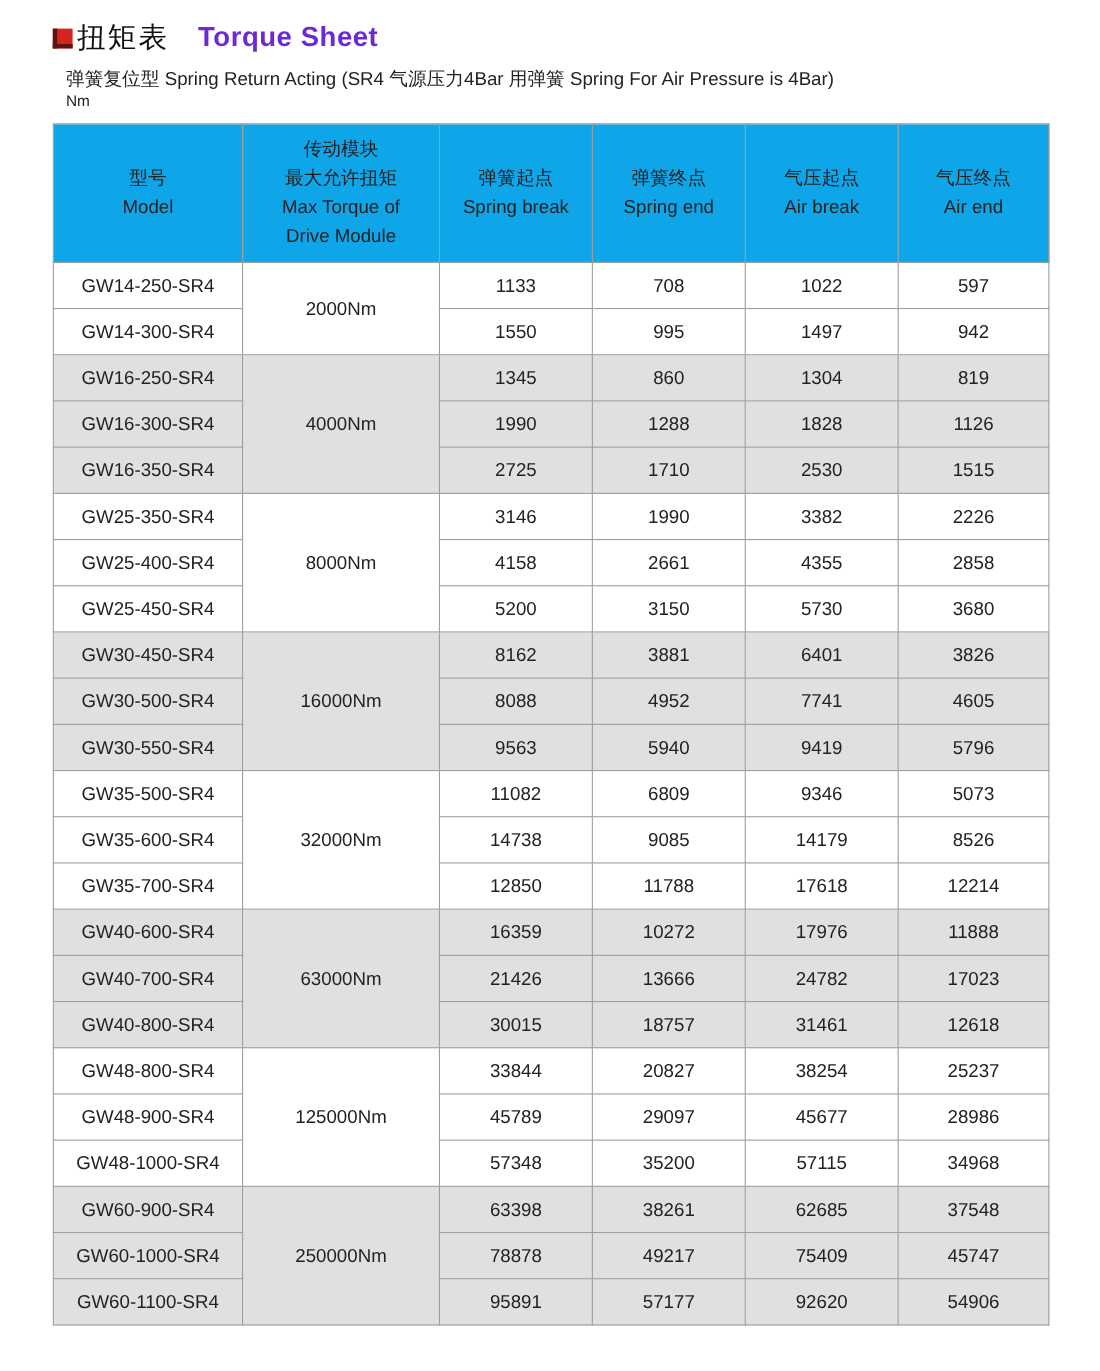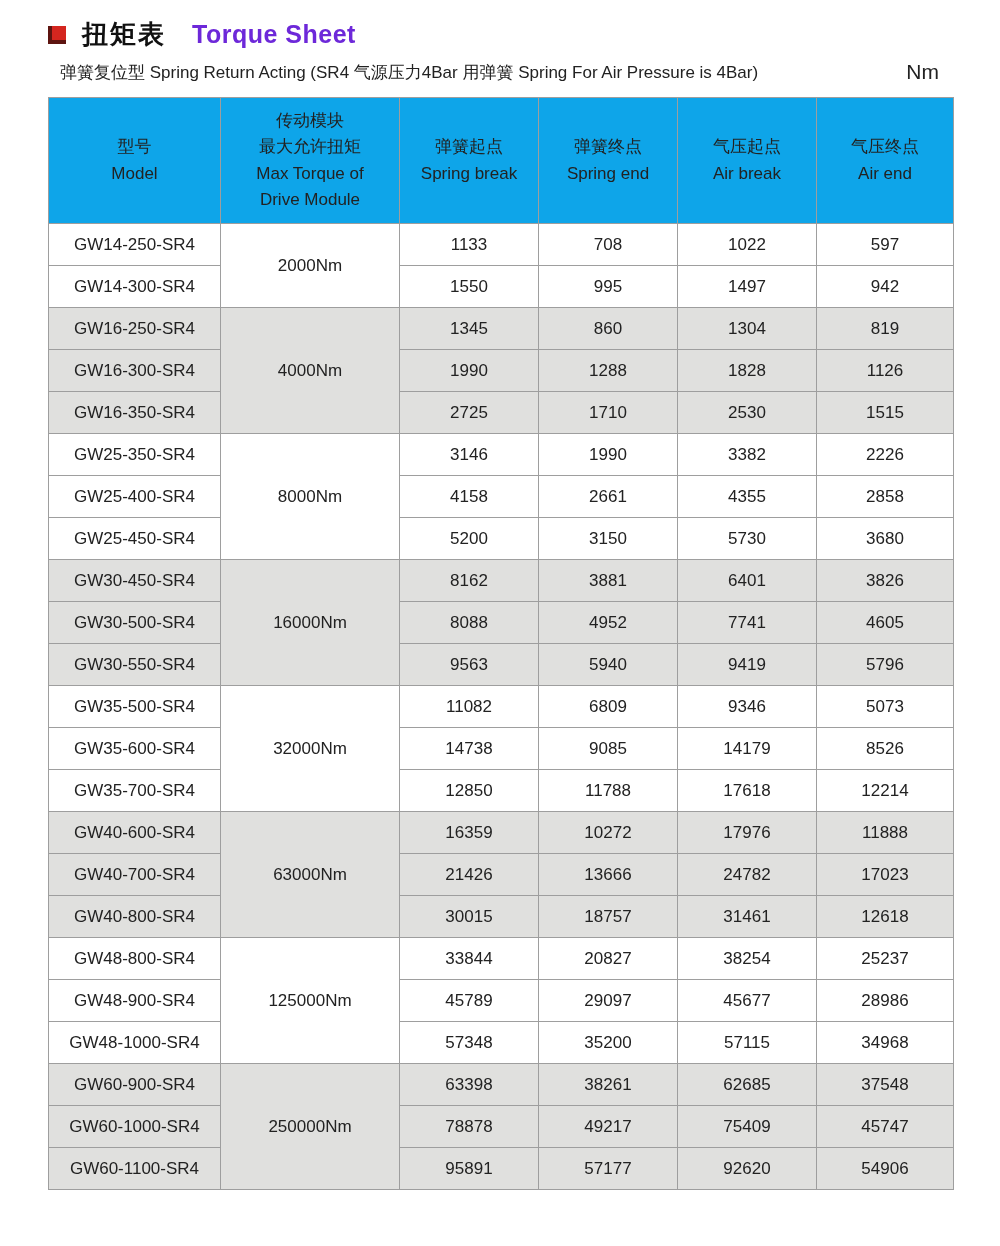--- a/index.html
+++ b/index.html
@@ -29,43 +29,44 @@
     height: 18px;
     box-sizing: border-box;
     background: #d4261f;
     border-left: 4px solid #5d1410;
     border-bottom: 4px solid #5d1410;
     margin-top: 2px;
     flex: 0 0 auto;
   }
   .title-zh {
     font-size: 26px;
-    font-weight: bold;
+    font-weight: normal;
     letter-spacing: 2px;
-    margin-left: 16px;
+    margin-left: 4px;
     color: #111111;
   }
   .title-en {
     font-size: 25px;
     font-weight: bold;
     letter-spacing: 0.5px;
     margin-left: 26px;
     color: #6d28d9;
   }
   .subtitle-row {
     display: flex;
     justify-content: space-between;
-    align-items: flex-end;
+    align-items: flex-start;
     margin-top: 9px;
     padding-left: 12px;
     font-size: 17px;
     color: #222222;
+    flex-direction: column;
   }
   .unit {
-    font-size: 21px;
+    font-size: 14px;
     padding-right: 14px;
     color: #222222;
   }
   table.torque {
     margin-top: 13px;
     width: 905px;
     border-collapse: collapse;
     table-layout: fixed;
   }
   table.torque th,

